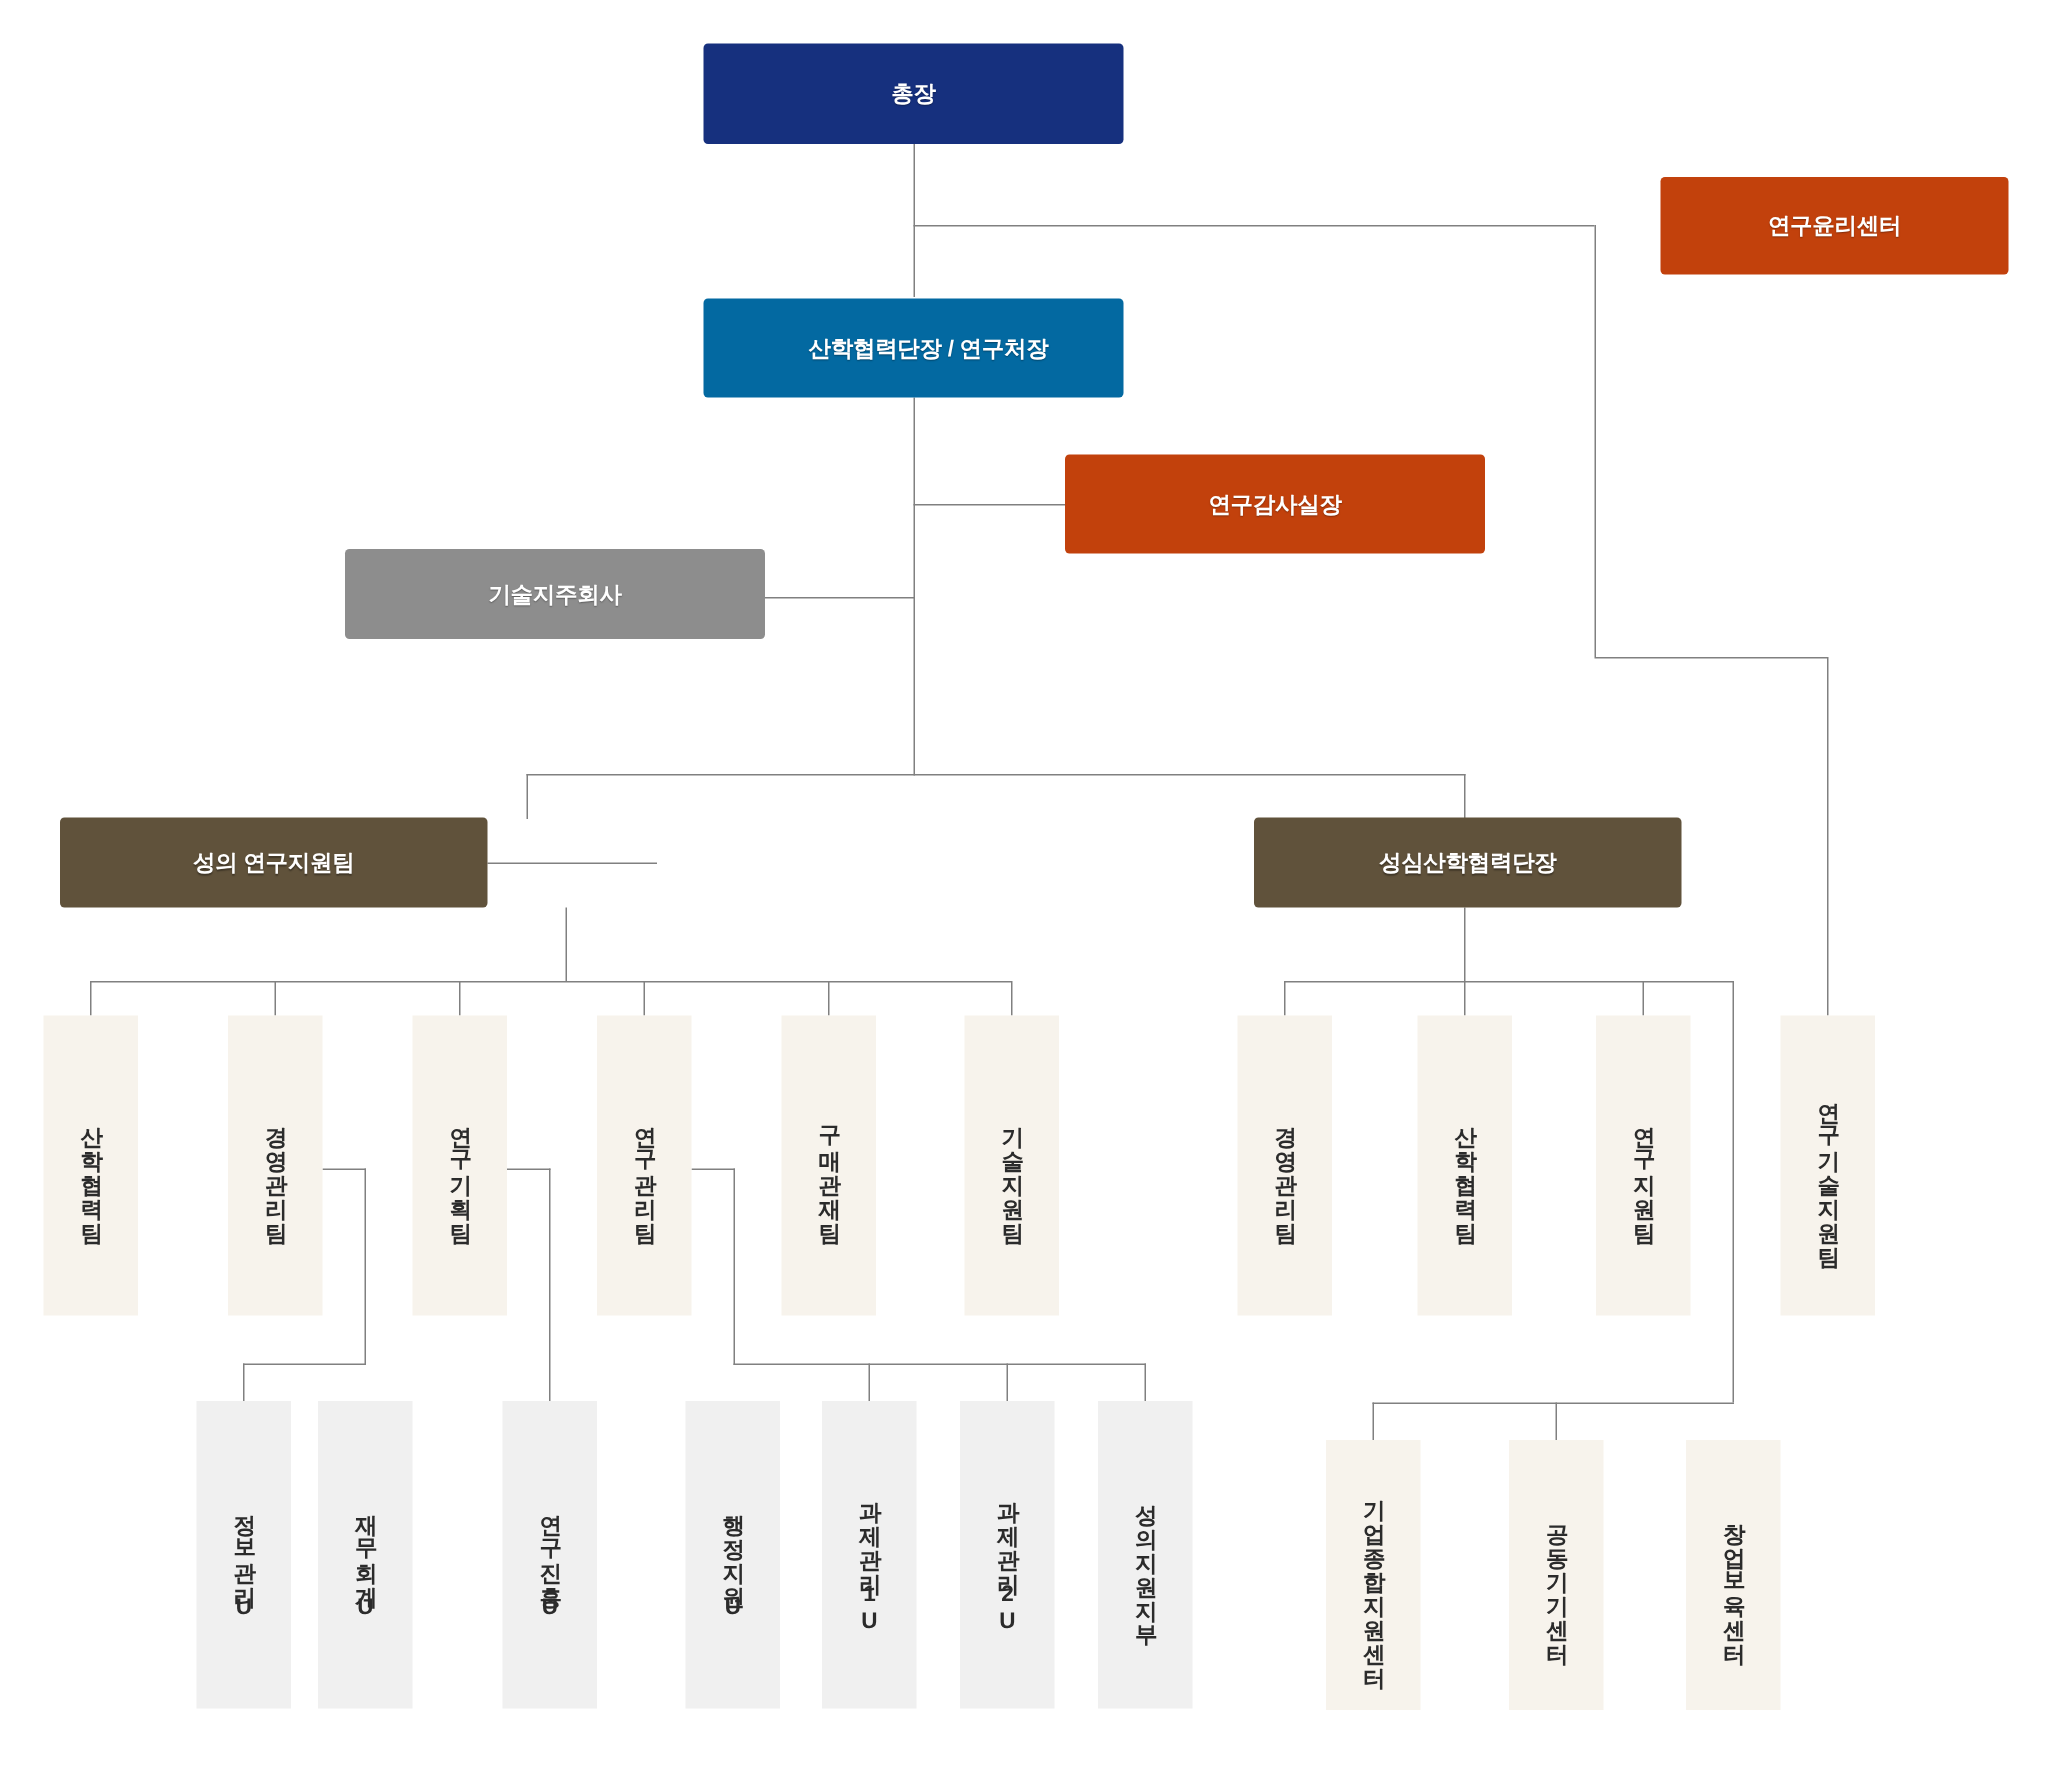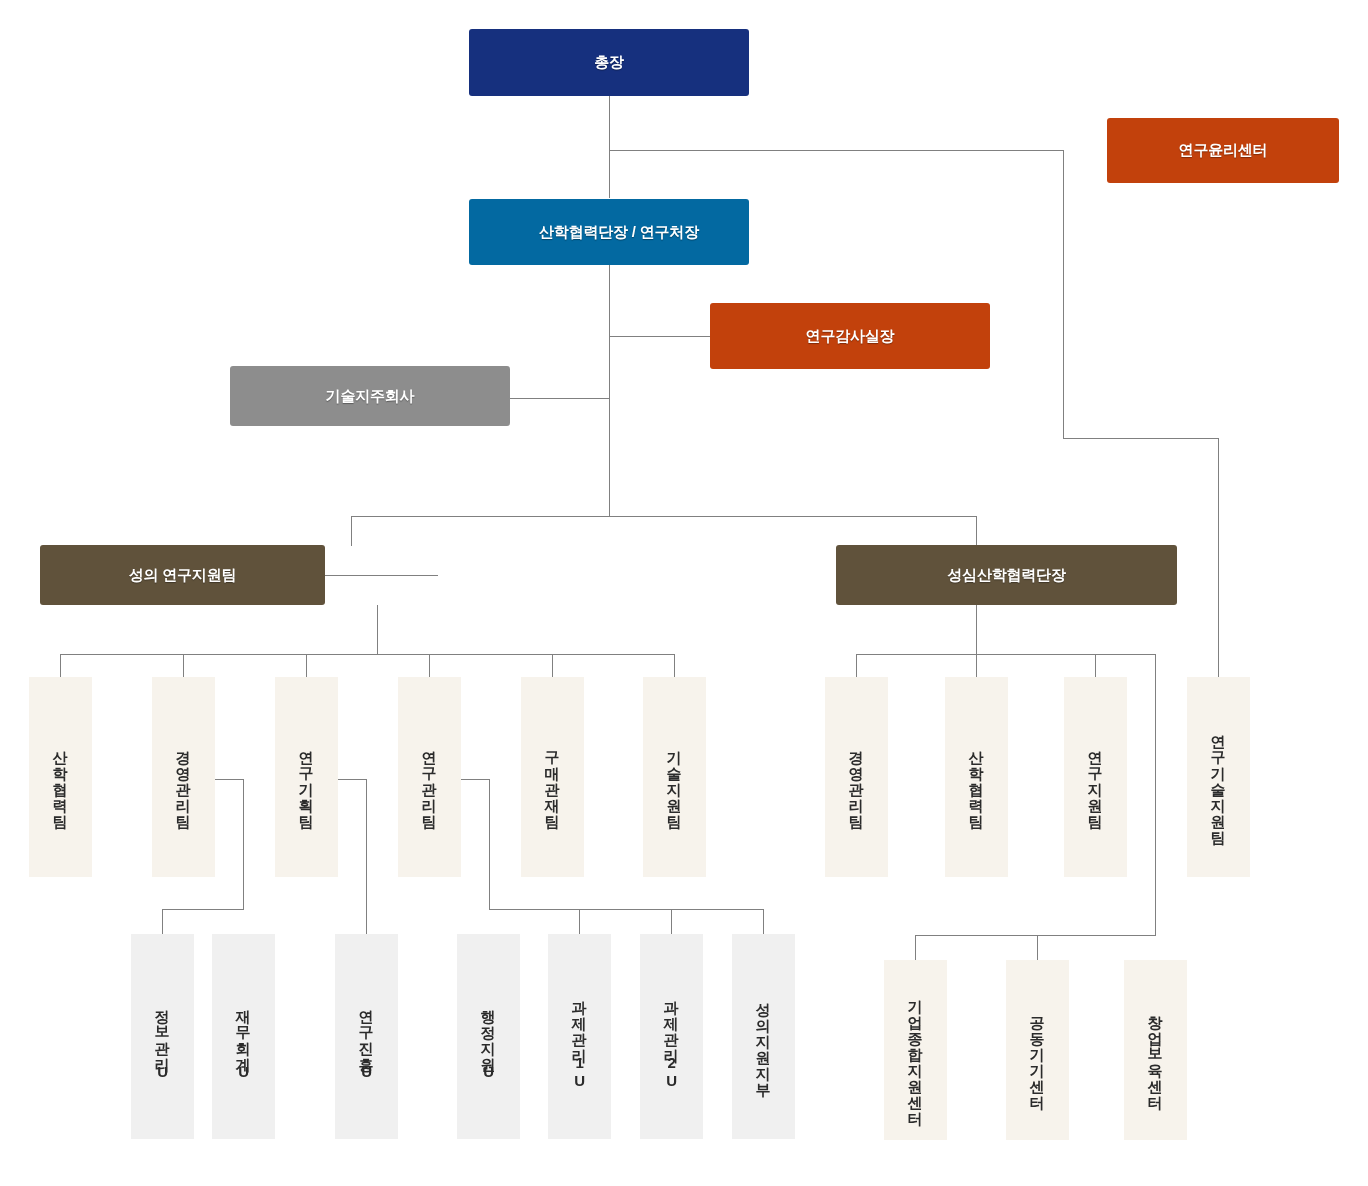--- a/index.html
+++ b/index.html
@@ -141,21 +141,21 @@
 
   <div class="node wide lvl-gray" style="left:230px; top:366px; width:280px; height:60px;">
     <span>기술지주회사</span>
   </div>
 
   <div class="node wide lvl-brown" style="left:40px; top:545px; width:285px; height:60px;">
     <span>성의 연구지원팀</span>
   </div>
 
 
-  <div class="node wide lvl-brown" style="left:836px; top:545px; width:341px; height:60px;">
+  <div class="node wide lvl-brown" style="left:836px; top:545px; width:285px; height:60px;">
     <span>성심산학협력단장</span>
   </div>
 
   <div class="node tall tone-cream" style="left:29px; top:677px; width:63px; height:200px;">
     <span>산학협력팀</span>
   </div>
   <div class="node tall tone-cream" style="left:152px; top:677px; width:63px; height:200px;">
     <span>경영관리팀</span>
   </div>
   <div class="node tall tone-cream" style="left:275px; top:677px; width:63px; height:200px;">

